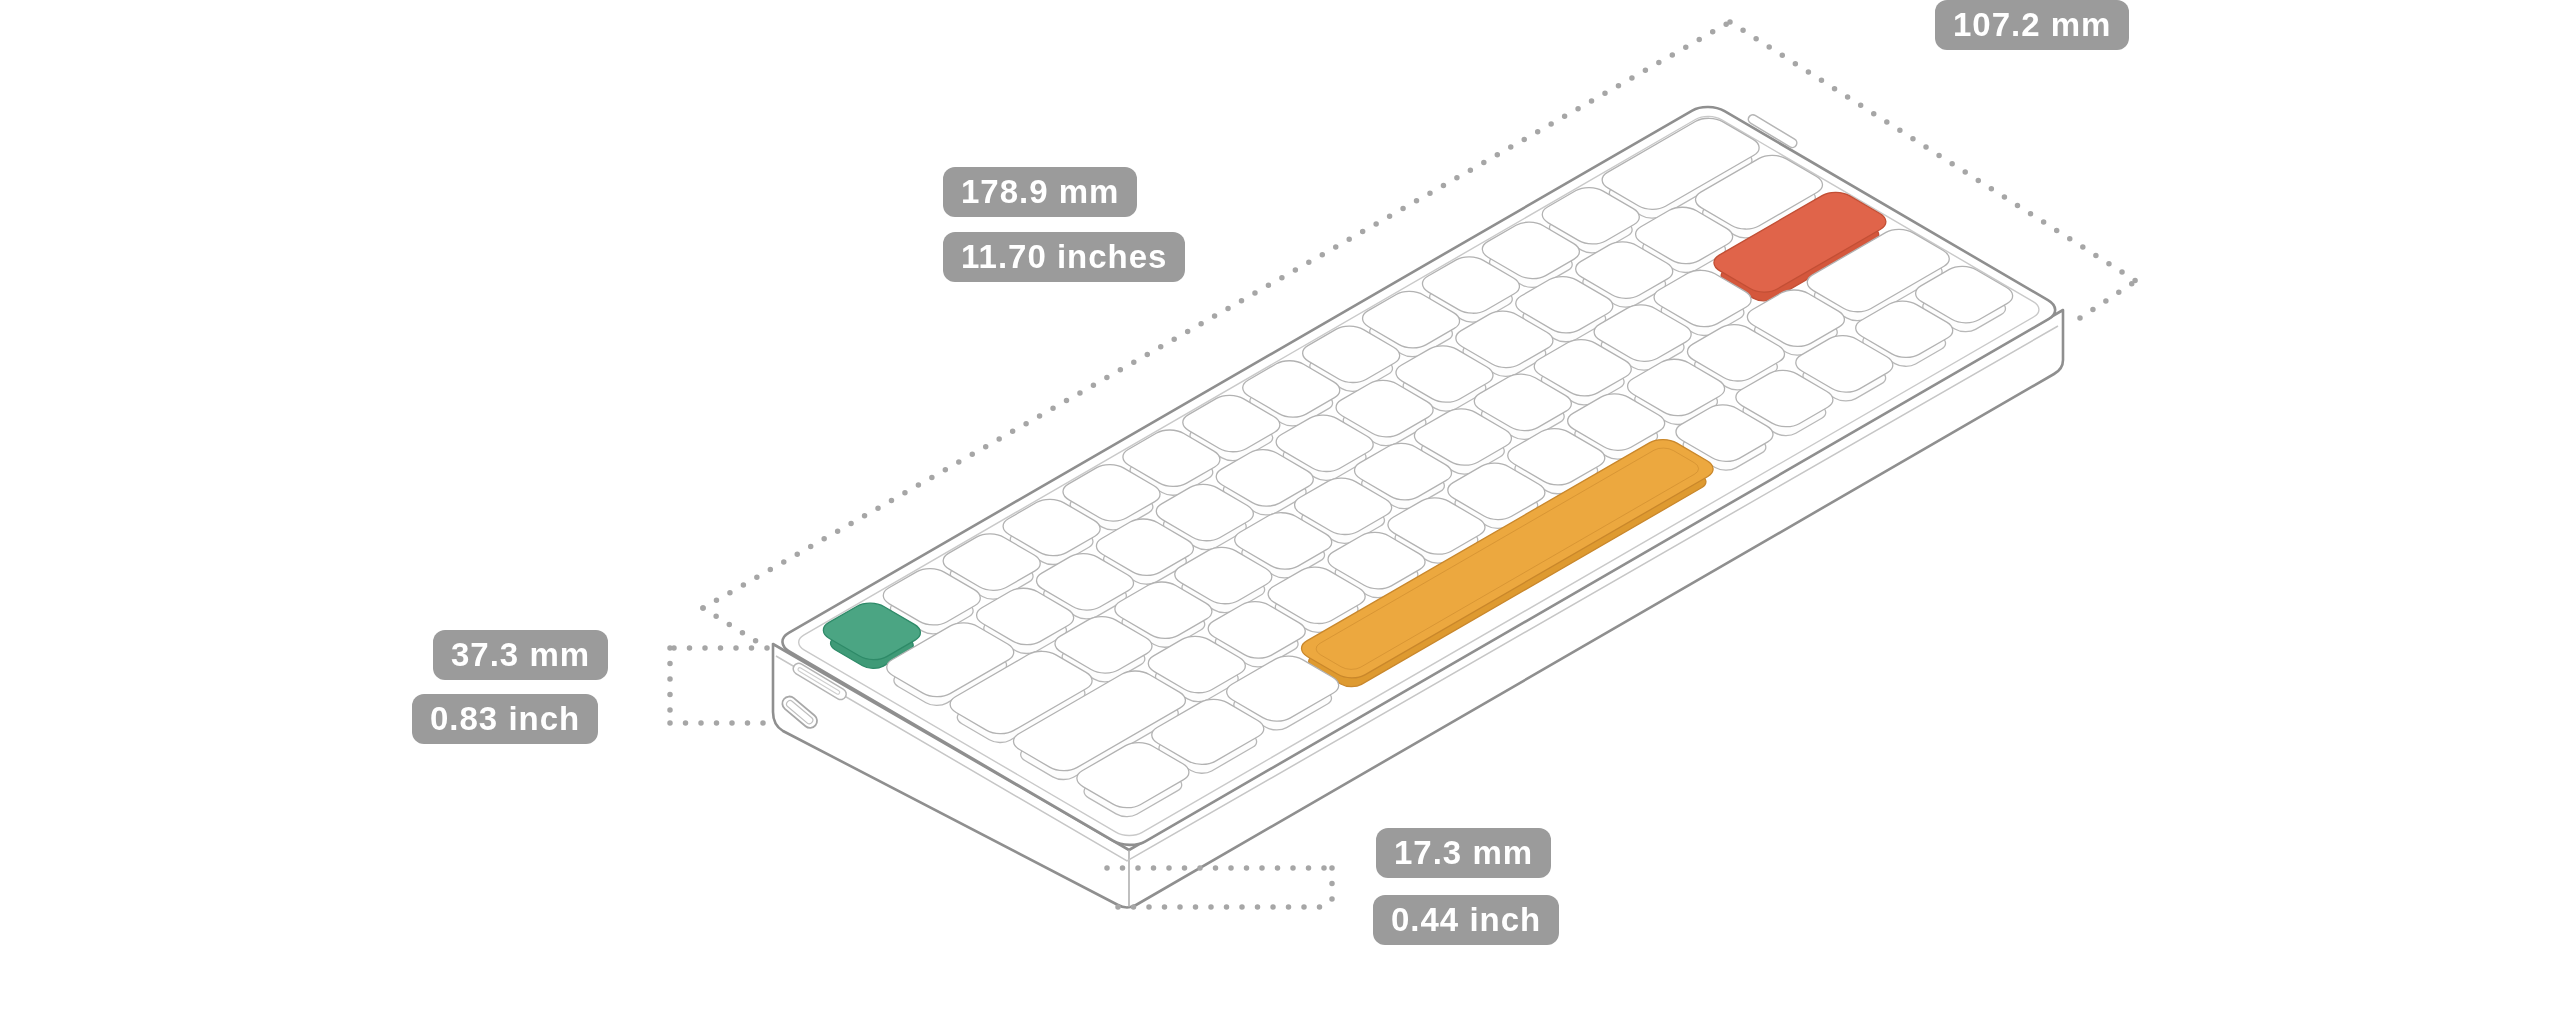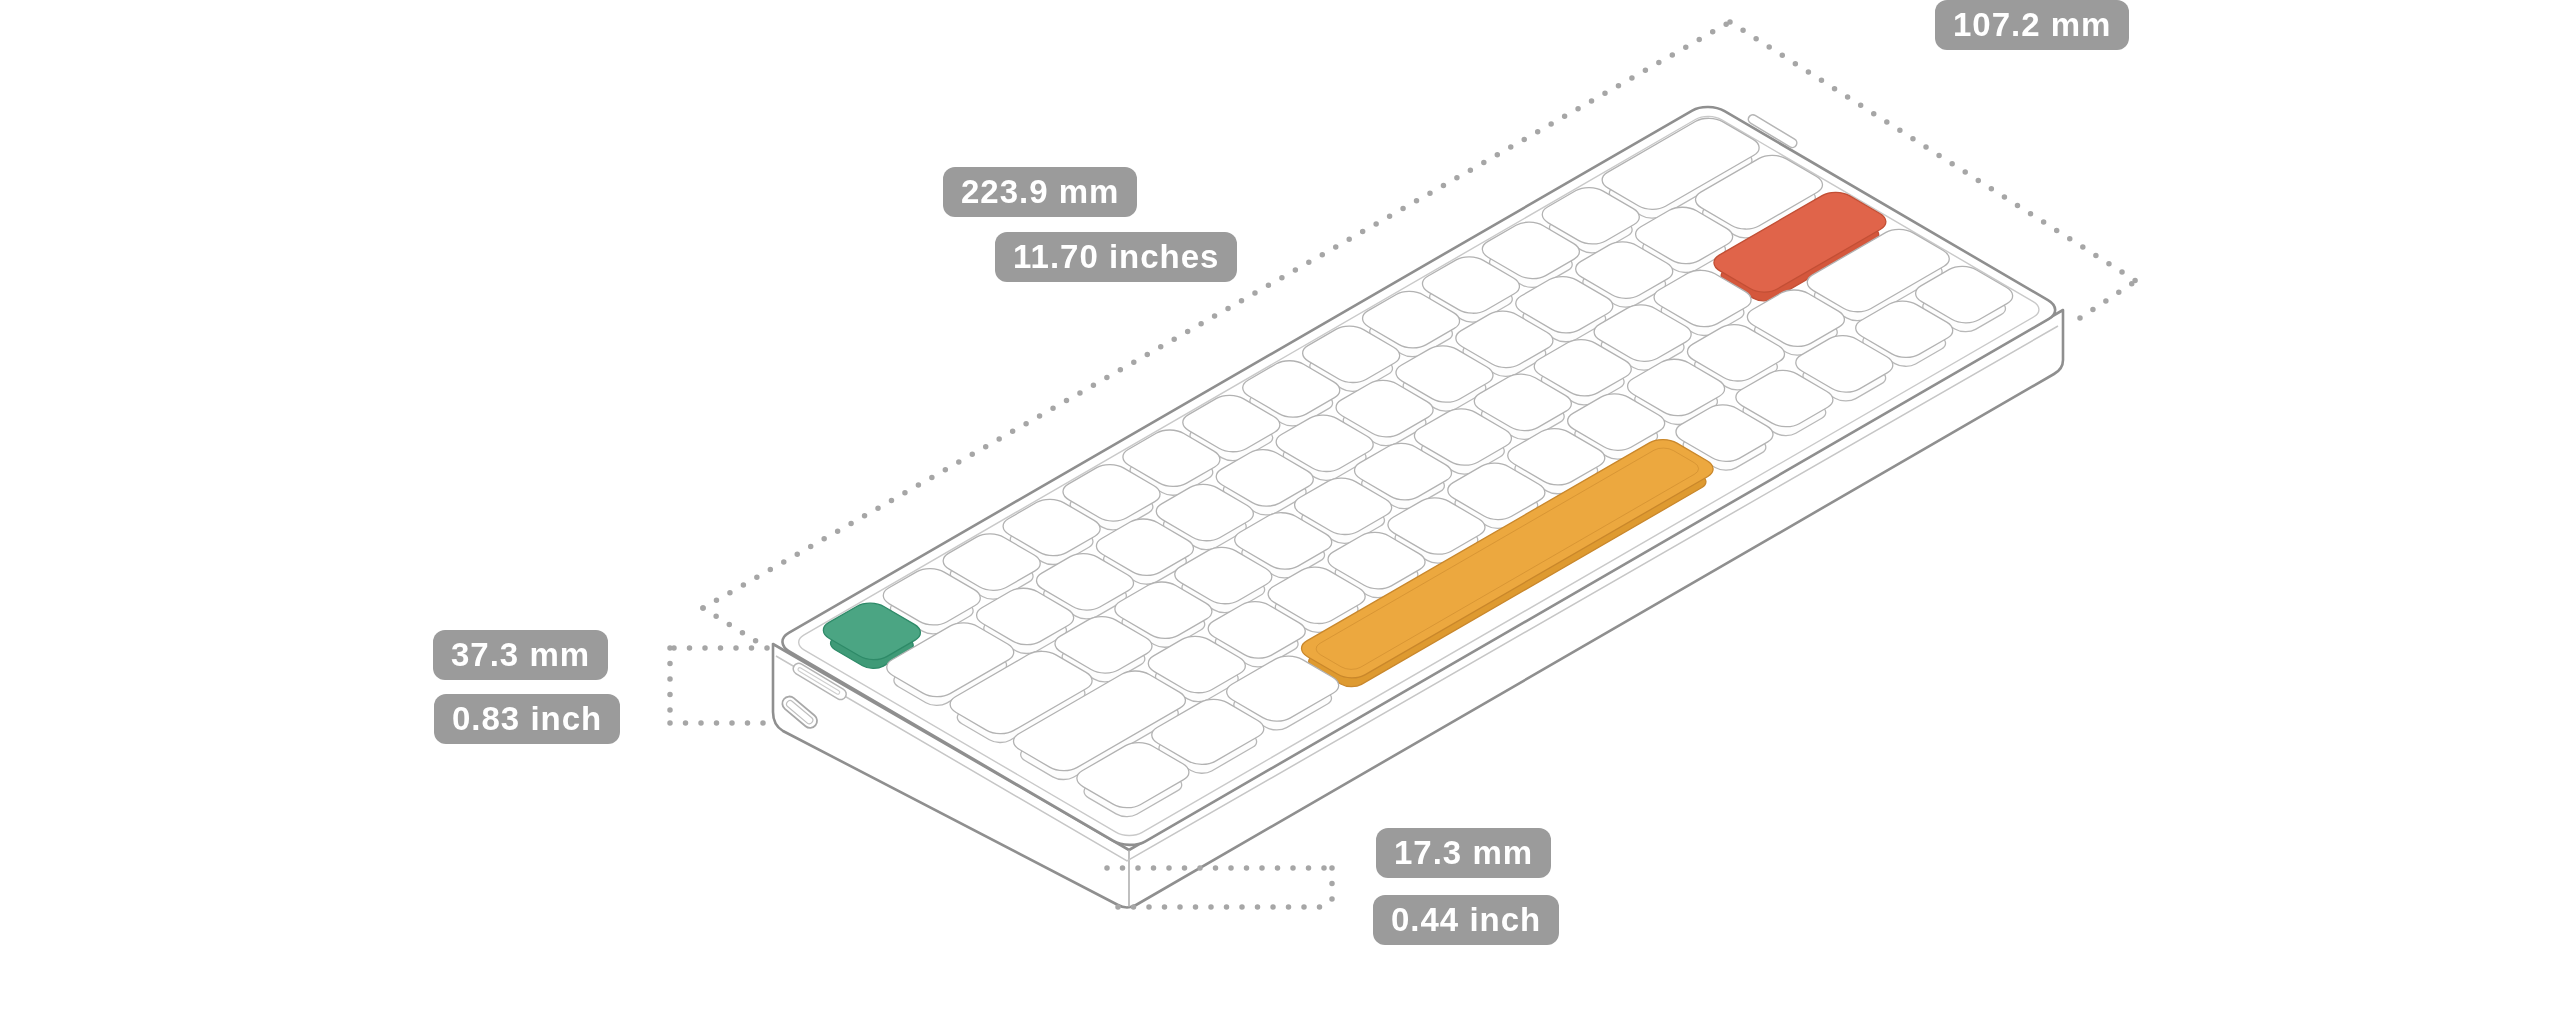--- a/index.html
+++ b/index.html
@@ -195,20 +195,20 @@
         <line x1="767" y1="648" x2="670" y2="648"></line>
         <line x1="670" y1="648" x2="670" y2="723"></line>
         <line x1="670" y1="723" x2="767" y2="723"></line>
         <line x1="1107" y1="868" x2="1332" y2="868"></line>
         <line x1="1332" y1="868" x2="1332" y2="907"></line>
         <line x1="1118" y1="907" x2="1332" y2="907"></line>
       </g>
     </svg>
 
   <div class="pill" style="left:1935px;top:0px">107.2 mm</div>
-  <div class="pill" style="left:943px;top:167px">223.9 mm</div>
-  <div class="pill" style="left:995px;top:232px">11.70 inches</div>
+  <div class="pill" style="left:943px;top:167px">178.9 mm</div>
+  <div class="pill" style="left:943px;top:232px">11.70 inches</div>
   <div class="pill" style="left:433px;top:630px">37.3 mm</div>
-  <div class="pill" style="left:434px;top:694px">0.83 inch</div>
+  <div class="pill" style="left:412px;top:694px">0.83 inch</div>
   <div class="pill" style="left:1376px;top:828px">17.3 mm</div>
   <div class="pill" style="left:1373px;top:895px">0.44 inch</div>
 
 </div>
 
 </body></html>

